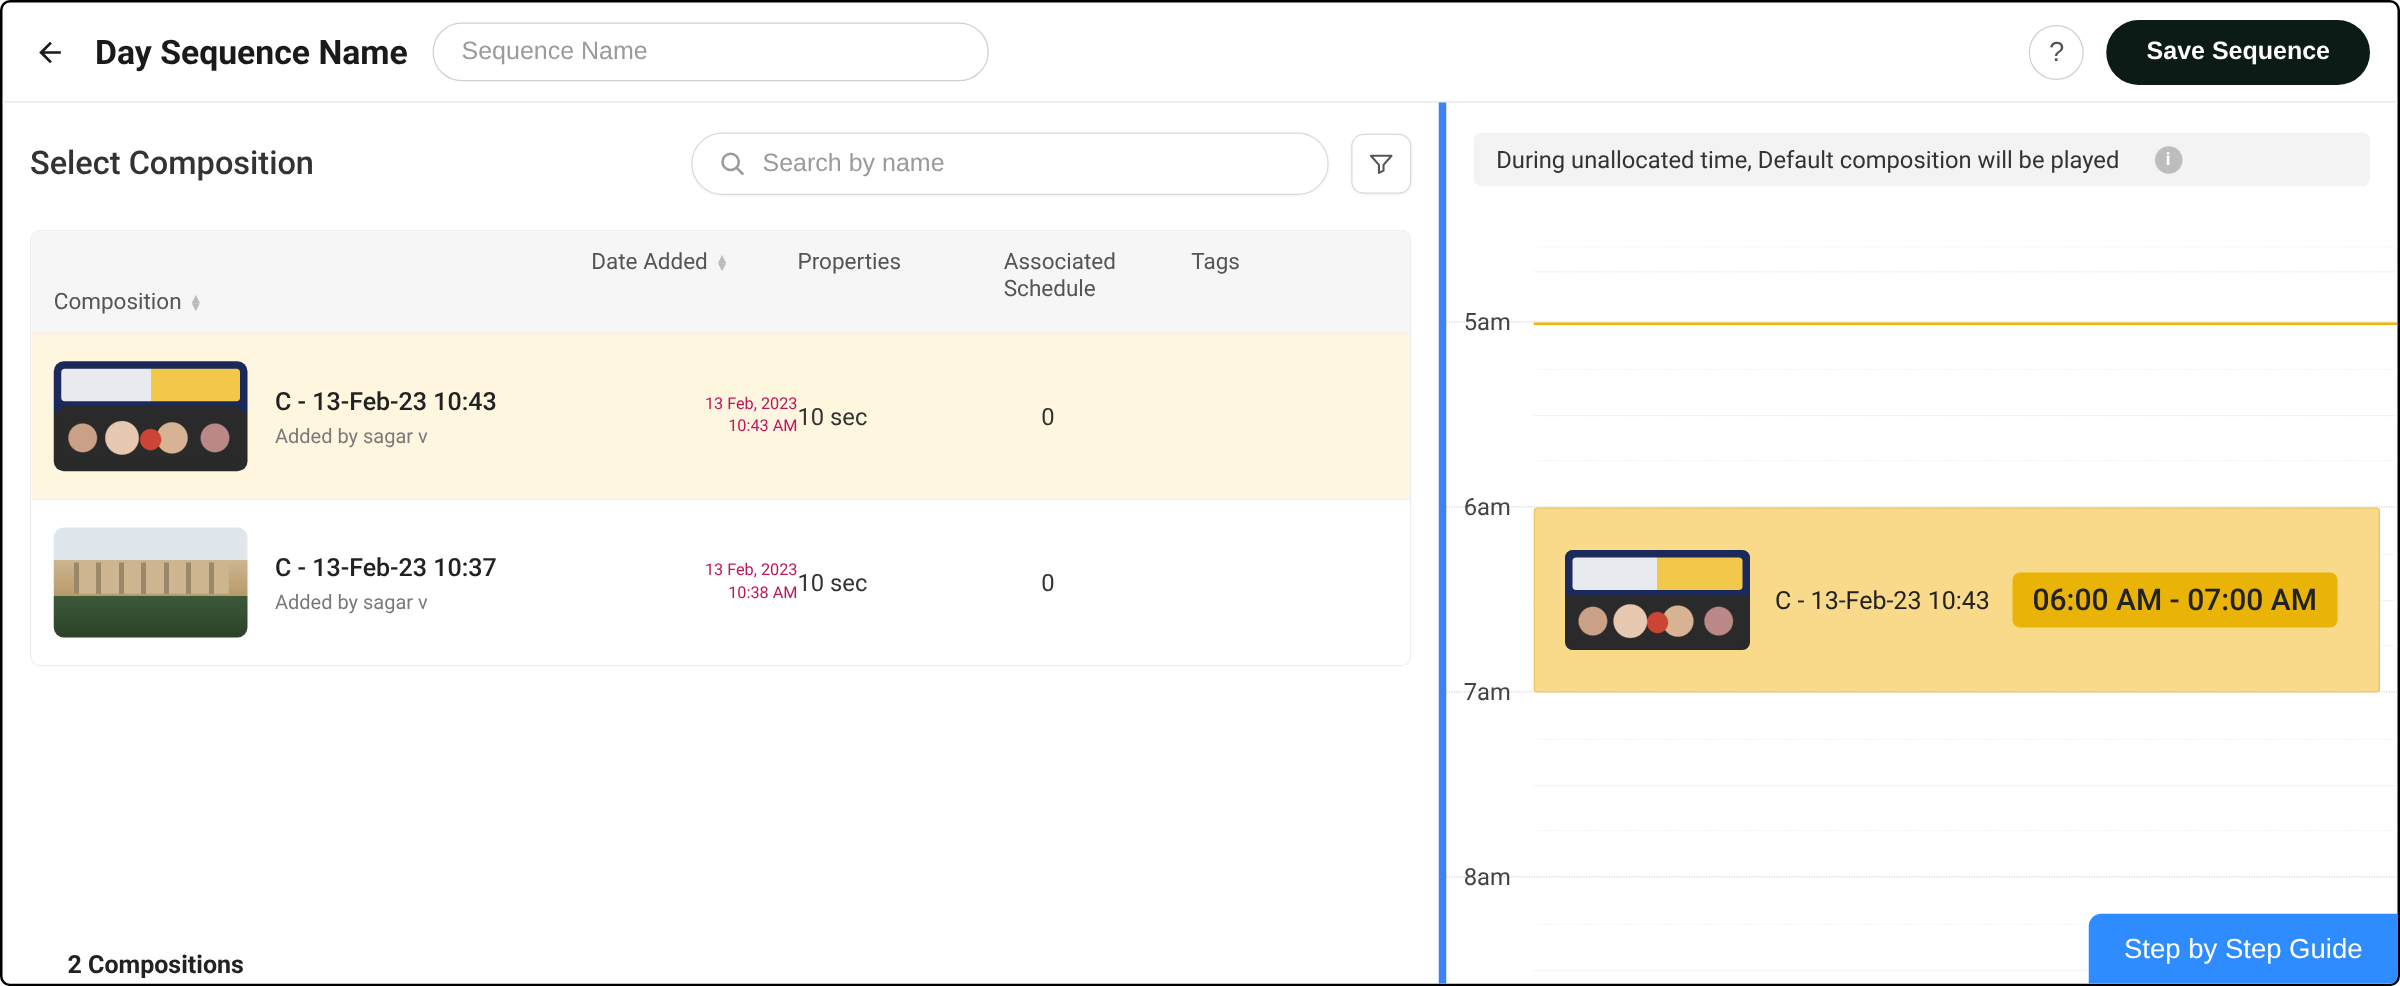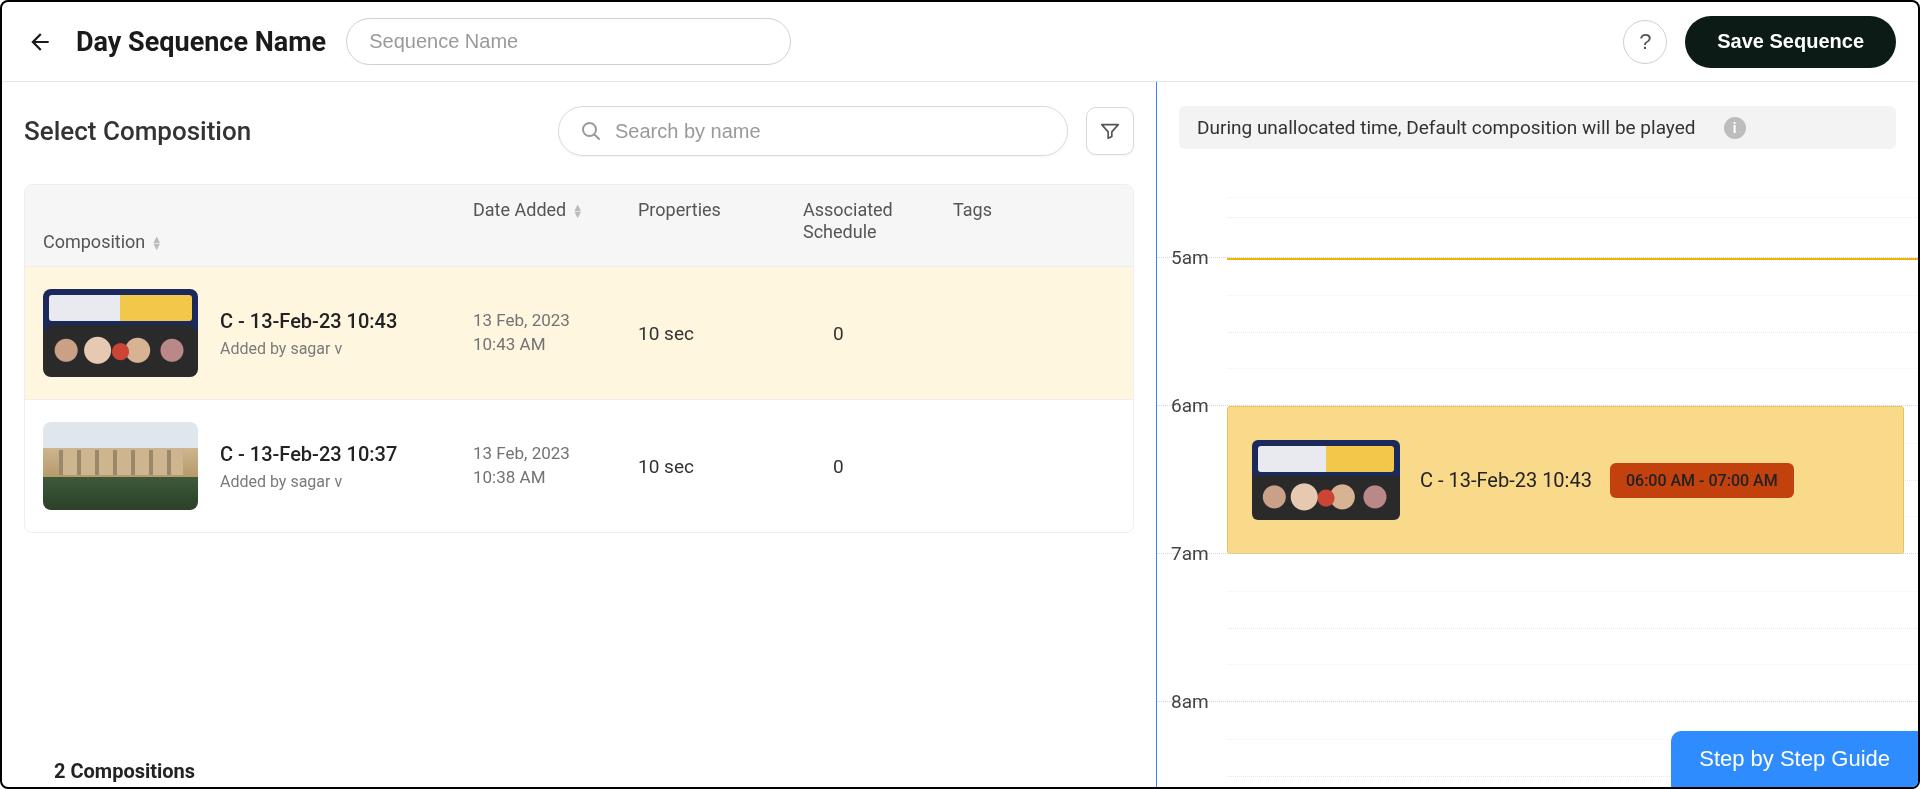--- a/index.html
+++ b/index.html
@@ -64,21 +64,21 @@
       cursor:pointer;
     }
 
     
     .main {
       display:flex;
       height: calc(100% - 80px);
     }
     .left-pane {
       width: 1155px;
-      border-right:1px solid #3b82f6;
+      border-right:6px solid #3b82f6;
       padding: 24px 22px 0 22px;
       display:flex;
       flex-direction:column;
       position:relative;
     }
     .left-top-row {
       display:flex;
       align-items:center;
       margin-bottom: 28px;
     }
@@ -178,21 +178,21 @@
       background: linear-gradient(180deg,#dfe7ec 0%, #dfe7ec 30%, #cdb58f 30%, #b89a6a 62%, #3c5a3a 62%, #2b4129 100%);
     }
     .thumb.building::before{
       content:""; position:absolute; left:10%; right:10%; top:32%; bottom:40%;
       background:
         repeating-linear-gradient(90deg, rgba(0,0,0,0.25) 0 4px, transparent 4px 18px),
         #cdb58f;
     }
     .comp-name { font-size:20px; color:#222; font-weight:500; }
     .comp-added { font-size:16px; color:#7a7a7a; margin-top:6px; }
-    .cell-date { width:165px; font-size:17px; color:#737373; line-height:1.4; }
+    .cell-date { width:165px; font-size:13px; color:#be185d; line-height:1.4;text-align:right; }
     .cell-prop { width:165px; font-size:19px; color:#333; }
     .cell-assoc { width:150px; font-size:19px; color:#333; text-align:left; padding-left:30px;}
     .cell-tags { flex:1; }
 
     .comp-footer {
       position:absolute;
       bottom:0; left:22px;
       font-size:20px;
       font-weight:700;
       color:#222;
@@ -266,24 +266,24 @@
       align-items:center;
       padding: 0 24px;
     }
     .event-thumb {
       width:148px; height:80px; border-radius:6px;
       background:#888; margin-right:20px; flex-shrink:0;
       overflow:hidden; position:relative;
     }
     .event-name { font-size:20px; color:#222; margin-right:18px; }
     .event-time {
-      background:#c2410c;
+      background:#eab308;
       border-radius:6px;
       padding: 8px 16px;
-      font-size:16px;
+      font-size:24px;
       color:#222;
       font-weight:500;
     }
 
     .guide-btn {
       position:absolute;
       right:0; bottom:0;
       height:56px;
       padding: 0 28px;
       background:#2f8cff;

